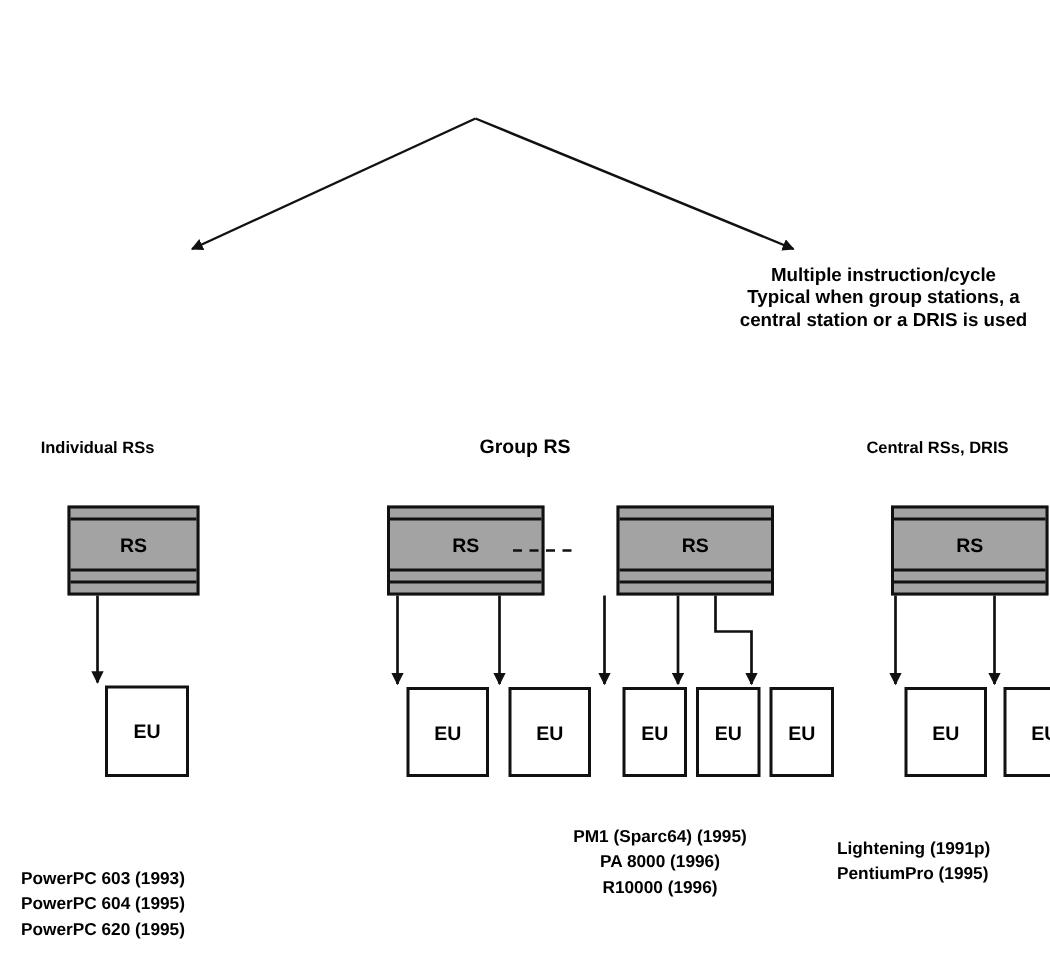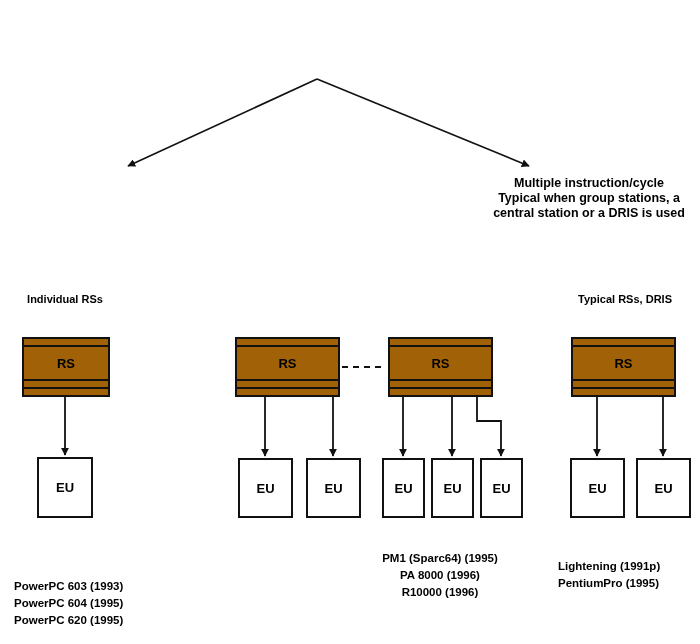--- a/index.html
+++ b/index.html
@@ -64,28 +64,30 @@
     justify-content: center;
     font-weight: bold;
   }
   #dispatch-box {
     left: 188px; top: 46px; width: 258px; height: 33px;
     font-size: 14px;
   }
   .eu-box {
     font-size: 13px;
     border-width: 2px;
+    margin-left: 33px;
   }
 
   
   .rs-unit {
     border: 2px solid #111;
-    background: #a16207;
+    background: #a3a3a3;
     box-sizing: border-box;
     position: absolute;
+    margin-left: 23px;
   }
   .rs-unit .band {
     position: absolute;
     left: 0; right: 0;
     border-top: 2px solid #111;
     height: 0;
   }
   .rs-unit .band.b1 { top: 6px; }
   .rs-unit .band.b2 { bottom: 14px; }
   .rs-unit .band.b3 { bottom: 6px; }
@@ -112,21 +114,22 @@
 
 <div id="page">
 
 
 
   <div class="abs branch-label" id="branch-right">Multiple instruction/cycle
 Typical when group stations, a
 central station or a DRIS is used</div>
 
   <div class="abs section-head" id="head-individual">Individual RSs</div>
-  <div class="abs section-head" id="head-central">Typical RSs, DRIS</div>
+  <div class="abs section-head" id="head-group">Group RS</div>
+  <div class="abs section-head" id="head-central">Central RSs, DRIS</div>
 
   <div class="rs-unit" style="left:22px; top:337px; width:88px; height:60px;">
     <span class="band b1"></span>
     <span class="band b2"></span>
     <span class="band b3"></span>
     <span class="rs-label">RS</span>
   </div>
   <div class="abs plain-box eu-box" style="left:37px; top:457px; width:56px; height:61px;">
     <span>EU</span>
   </div>

